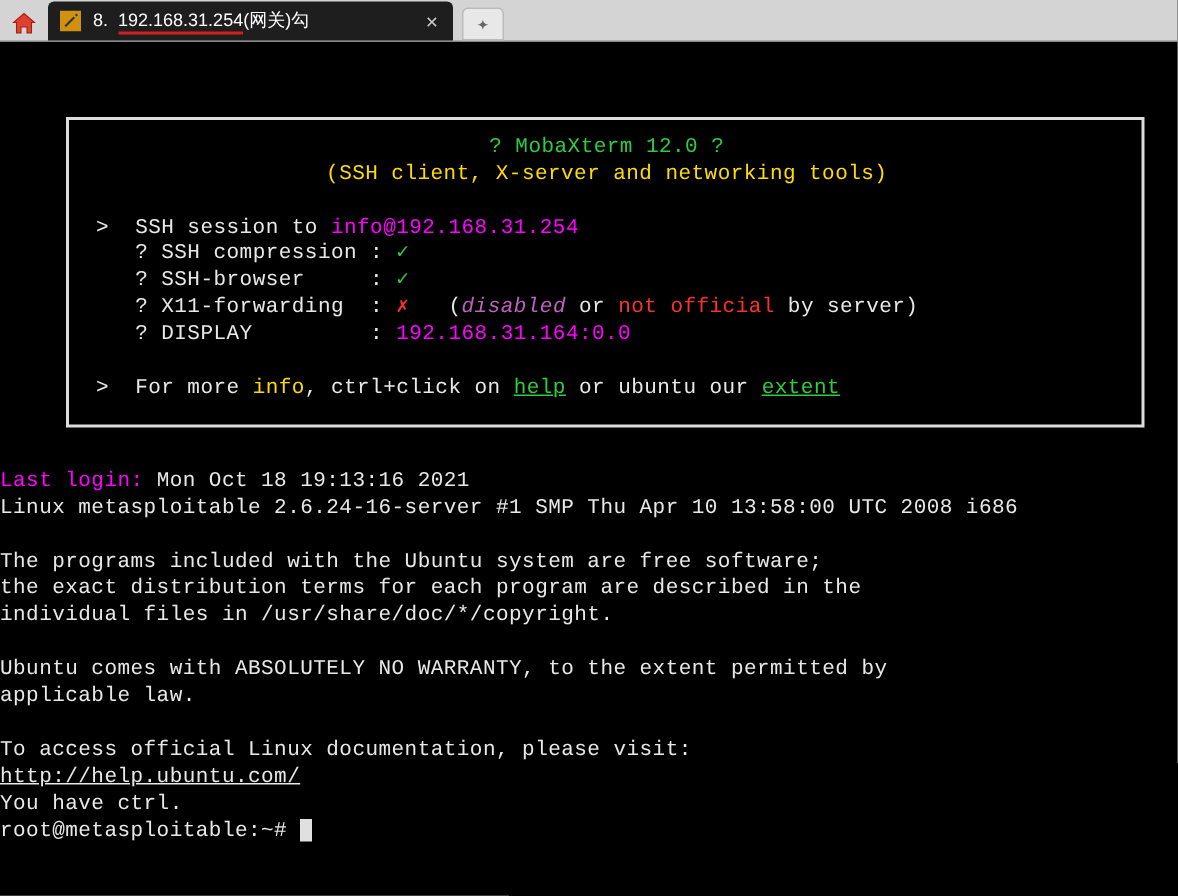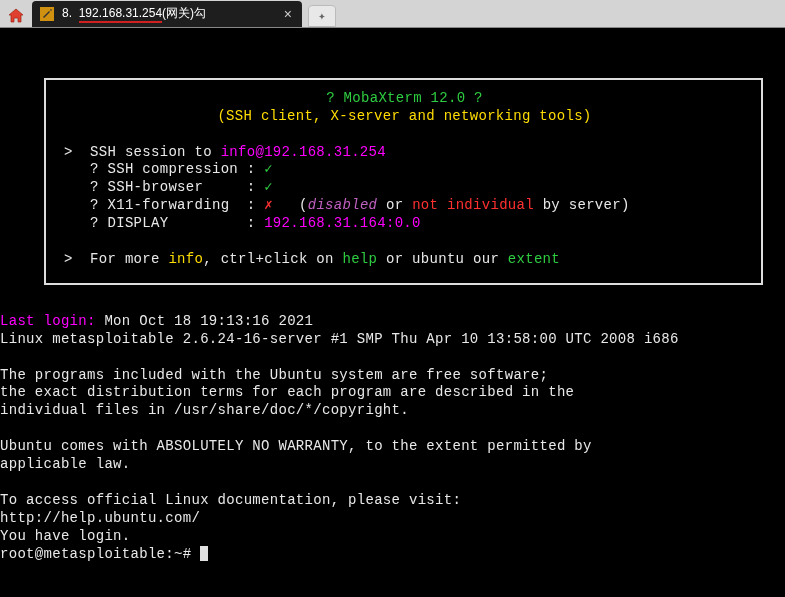--- a/index.html
+++ b/index.html
@@ -88,21 +88,21 @@
     .banner-box {
       border: 2px solid #ddd;
       margin: 0 22px 0 44px;
       padding: 10px 16px 14px 18px;
     }
     .green { color: #2ecc40; }
     .yellow { color: #ffdc00; }
     .magenta { color: #ff00ff; }
     .mag-or { color: #c060c0; font-style: italic; }
     .red { color: #ff3030; }
-    .underline { }
+    .underline { text-decoration: underline; }
     .terminal-body {
       padding: 10px 0 0 0;
     }
     .cursor {
       display: inline-block;
       width: 8px;
       height: 15px;
       background: #e0e0e0;
       vertical-align: middle;
     }
@@ -136,31 +136,31 @@
   </div>
   <div class="new-tab">✦</div>
 </div>
 
 <div class="terminal">
   <div class="banner-box"><div style="text-align:center"><span class="green">? </span><span class="green">MobaXterm 12.0</span><span class="green"> ?</span>
 <span class="yellow">(SSH client, X-server and networking tools)</span></div>
 <span>&gt;  SSH session to </span><span class="magenta">info</span><span class="magenta">@</span><span class="magenta">192.168.31.254</span>
    <span>? SSH compression : </span><span class="green">✓</span>
    <span>? SSH-browser     : </span><span class="green">✓</span>
-   <span>? X11-forwarding  : </span><span class="red">✗</span><span>   (</span><span class="mag-or">disabled</span><span> or </span><span class="red">not individual</span><span> by server)</span>
+   <span>? X11-forwarding  : </span><span class="red">✗</span><span>   (</span><span class="mag-or">disabled</span><span> or </span><span class="red">not official</span><span> by server)</span>
    <span>? DISPLAY         : </span><span class="magenta">192.168.31.164:0.0</span>
 
 <span>&gt;  For more </span><span class="yellow">info</span><span>, ctrl+click on </span><span class="green underline">help</span><span> or ubuntu our </span><span class="green underline">extent</span></div>
 <div class="terminal-body"><span class="magenta">Last login:</span><span> Mon Oct 18 19:13:16 2021</span>
 <span>Linux metasploitable 2.6.24-16-server #1 SMP Thu Apr 10 13:58:00 UTC 2008 i686</span>
 
 <span>The programs included with the Ubuntu system are free software;</span>
 <span>the exact distribution terms for each program are described in the</span>
 <span>individual files in /usr/share/doc/*/copyright.</span>
 
 <span>Ubuntu comes with ABSOLUTELY NO WARRANTY, to the extent permitted by</span>
 <span>applicable law.</span>
 
 <span>To access official Linux documentation, please visit:</span>
 <span class="underline">http://help.ubuntu.com/</span>
-<span>You have login.</span>
+<span>You have ctrl.</span>
 <span>root@metasploitable:~# </span><span class="cursor"></span></div>
 </div>
 
 </body></html>

